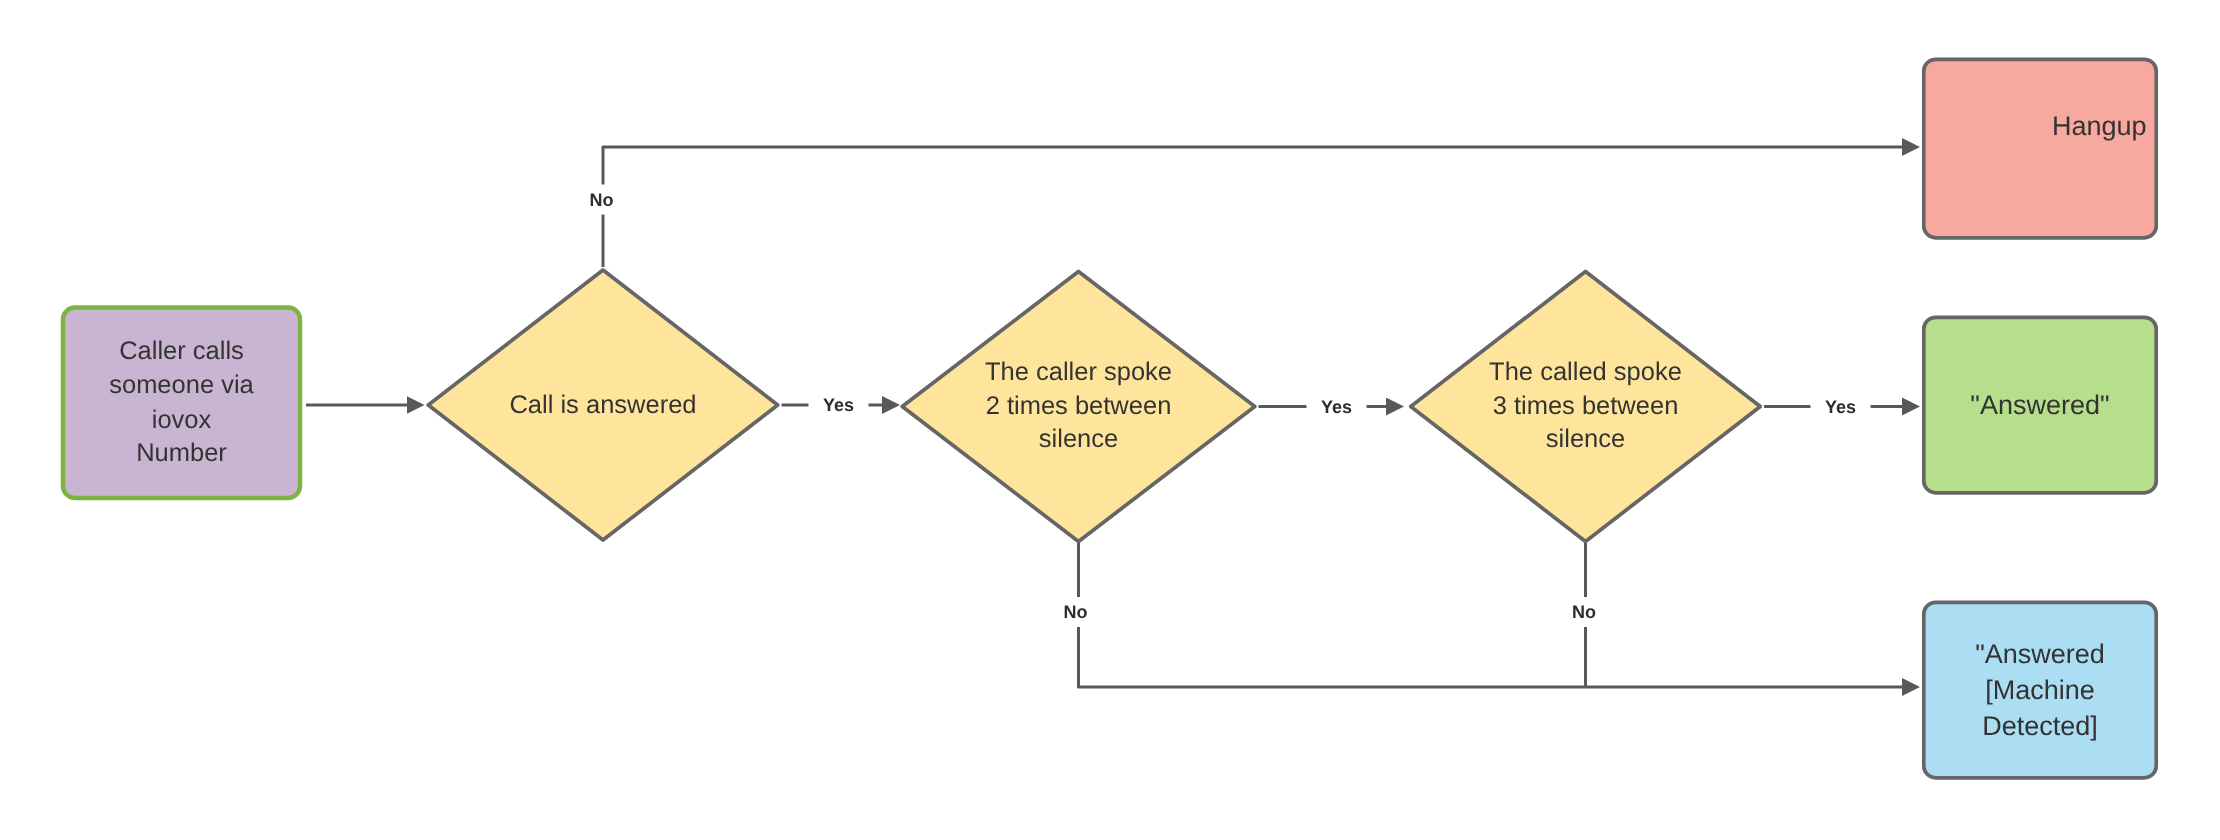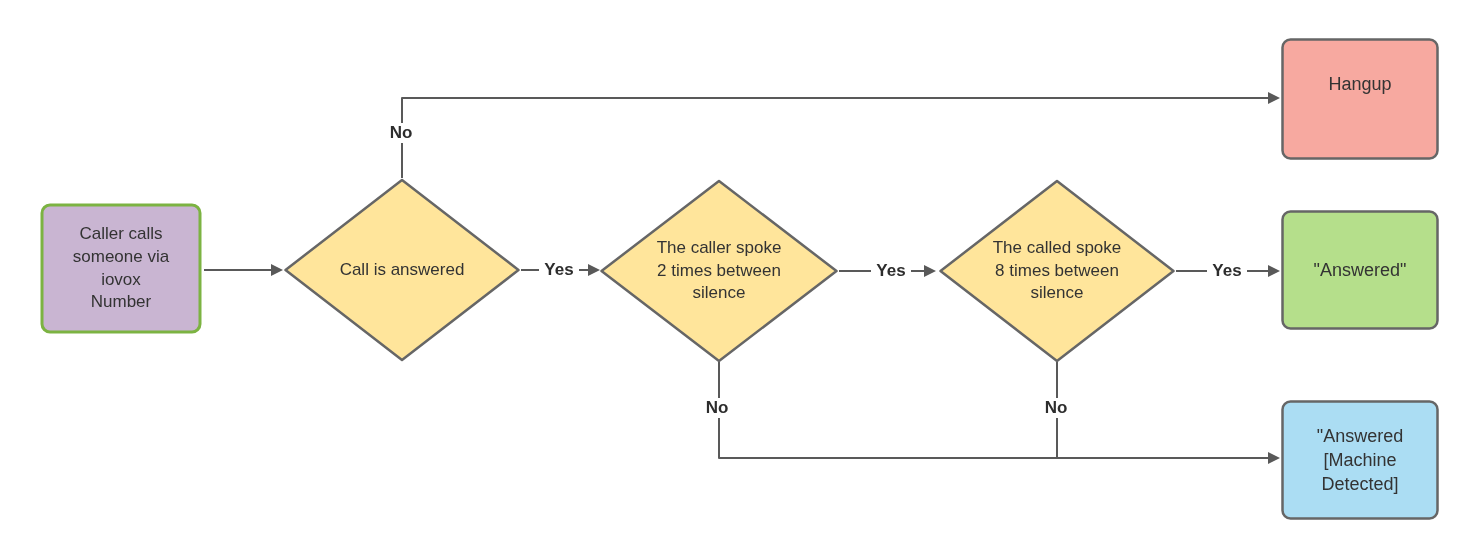--- a/index.html
+++ b/index.html
@@ -24,21 +24,21 @@
     position: relative;
     white-space: pre-line;
     color: #333333;
     font-size: 17px;
     line-height: 1.35;
     padding: 0 8px;
   }
   .node.terminal .node-label { font-size: 18px; }
   .edge-label {
     position: absolute;
-    font-size: 17px;
+    font-size: 12px;
     font-weight: bold;
     color: #2d2d2d;
     background: #ffffff;
     text-align: center;
     line-height: 20px;
     height: 20px;
     padding: 0 2px;
   }
 </style>
 </head>
@@ -85,25 +85,25 @@
     <span class="node-label">The caller spoke
 2 times between
 silence</span>
   </div>
 
   <div class="node" style="left:938px; top:179px; width:238px; height:184px;">
     <svg width="238" height="184">
       <polygon points="119,2 235.5,92 119,182 2.5,92" stroke-width="2.5" stroke-linejoin="round" fill="#FFE59B" stroke="#666666"></polygon>
     </svg>
     <span class="node-label">The called spoke
-8 times between
+3 times between
 silence</span>
   </div>
 
-  <div class="node terminal" style="left:1281px; top:38px; width:158px; height:92px;">
+  <div class="node terminal" style="left:1281px; top:38px; width:158px; height:92px;justify-content:flex-end;">
     <svg width="158" height="122">
       <rect x="1.5" y="1.5" width="155" height="119" rx="8" stroke-width="2.5" fill="#F7A9A0" stroke="#666666"></rect>
     </svg>
     <span class="node-label">Hangup</span>
   </div>
 
   <div class="node terminal" style="left:1281px; top:210px; width:158px; height:120px;">
     <svg width="158" height="120">
       <rect x="1.5" y="1.5" width="155" height="117" rx="8" stroke-width="2.5" fill="#B5DF8B" stroke="#666666"></rect>
     </svg>

